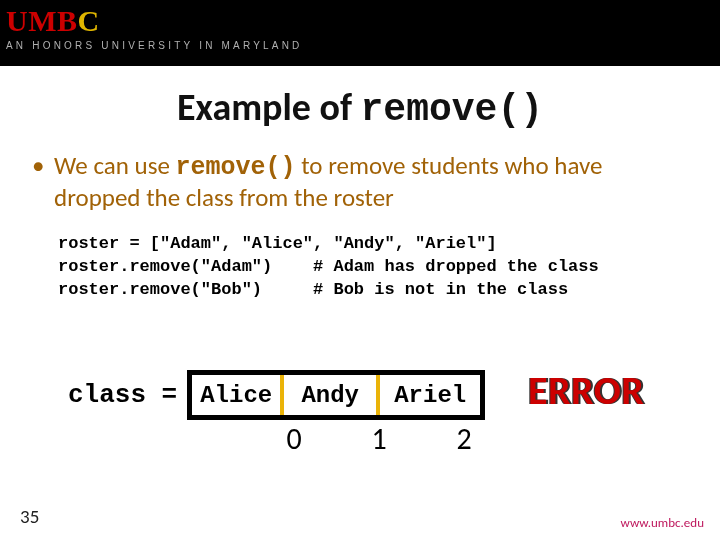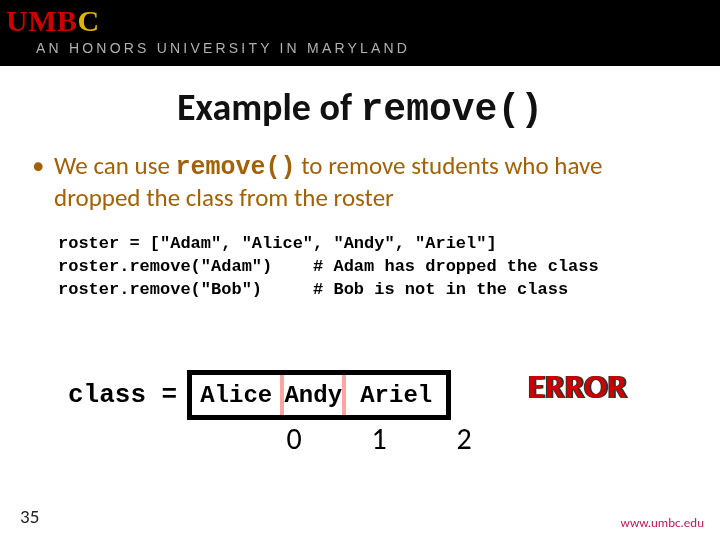--- a/index.html
+++ b/index.html
@@ -3,41 +3,41 @@
 <meta charset="utf-8">
 <style>
   * { margin: 0; padding: 0; box-sizing: border-box; }
   html, body { width: 720px; height: 540px; font-family: Calibri, Arial, sans-serif; background: #fff; color: #000; }
   .slide { width: 720px; height: 540px; position: relative; }
   .banner { width: 720px; height: 66px; background: #000; position: relative; }
   .logo-box { position: absolute; left: 6px; top: 4px; }
   .logo-main { font-family: "Times New Roman", serif; font-weight: bold; font-size: 30px; letter-spacing: 0.5px; }
   .logo-main .red { color: #cc0000; }
   .logo-main .gold { color: #dfb500; }
-  .logo-sub { font-family: Arial, sans-serif; color: #b0b0b0; font-size: 14px; letter-spacing: 3.2px; margin-top: 2px; margin-left: 30px; }
+  .logo-sub { font-family: Arial, sans-serif; color: #b0b0b0; font-size: 10px; letter-spacing: 3.2px; margin-top: 2px; }
   .title { text-align: center; font-size: 38px; margin-top: 18px; color: #111; }
   .title .mono { font-family: "Courier New", monospace; font-weight: bold; }
   .bullets { margin: 20px 38px 0 54px; }
   .bullet { position: relative; font-size: 25px; line-height: 1.2; color: #a16207; }
   .bullet::before { content: "•"; position: absolute; left: -22px; top: 0; }
   .bullet .mono { font-family: "Courier New", monospace; font-weight: bold; }
   .codeblock { margin: 20px 0 0 58px; font-family: "Courier New", monospace; font-weight: bold; font-size: 17px; line-height: 1.35; white-space: pre; color: #000; }
   .roster-row { position: absolute; left: 68px; top: 370px; display: flex; align-items: center; }
   .roster-label { font-family: "Courier New", monospace; font-weight: bold; font-size: 26px; margin-right: 10px; }
   .cells { display: flex; border: 5px solid #000; }
-  .cell { height: 40px; display: flex; align-items: center; justify-content: center; font-family: "Courier New", monospace; font-weight: bold; font-size: 24px; border-right: 4px solid #fca5a5; padding: 0 8px; }
+  .cell { height: 40px; display: flex; align-items: center; justify-content: center; font-family: "Courier New", monospace; font-weight: bold; font-size: 24px; border-right: 4px solid #eab308; padding: 0 8px; }
   .cell.c0 { width: 92px; }
-  .cell.c1 { width: 62px; }
+  .cell.c1 { width: 96px; }
   .cell.c2 { width: 100px; border-right: none; }
   .idx-row { position: absolute; left: 248px; top: 420px; display: flex; }
   .idx { font-size: 30px; text-align: center; }
   .idx.i0 { width: 92px; }
   .idx.i1 { width: 78px; }
   .idx.i2 { width: 92px; }
-  .error-label { position: absolute; left: 528px; top: 366px; font-family: Calibri, Arial, sans-serif; font-weight: 800; font-size: 34px; color: #cc0000; text-shadow: 2px 0 #333, -1px 0 #333; letter-spacing: 0.5px; }
+  .error-label { position: absolute; left: 528px; top: 366px; font-family: Calibri, Arial, sans-serif; font-weight: 800; font-size: 40px; color: #cc0000; text-shadow: 2px 0 #333, -1px 0 #333; letter-spacing: 0.5px; }
   .pagenum { position: absolute; left: 20px; bottom: 12px; font-size: 19px; font-weight: normal; color: #222; }
   .footer-url { position: absolute; right: 16px; bottom: 10px; font-size: 13px; color: #be185d; }
 </style>
 </head>
 <body>
 <div class="slide">
 
   <div class="banner">
     <div class="logo-box">
       <div class="logo-main">

